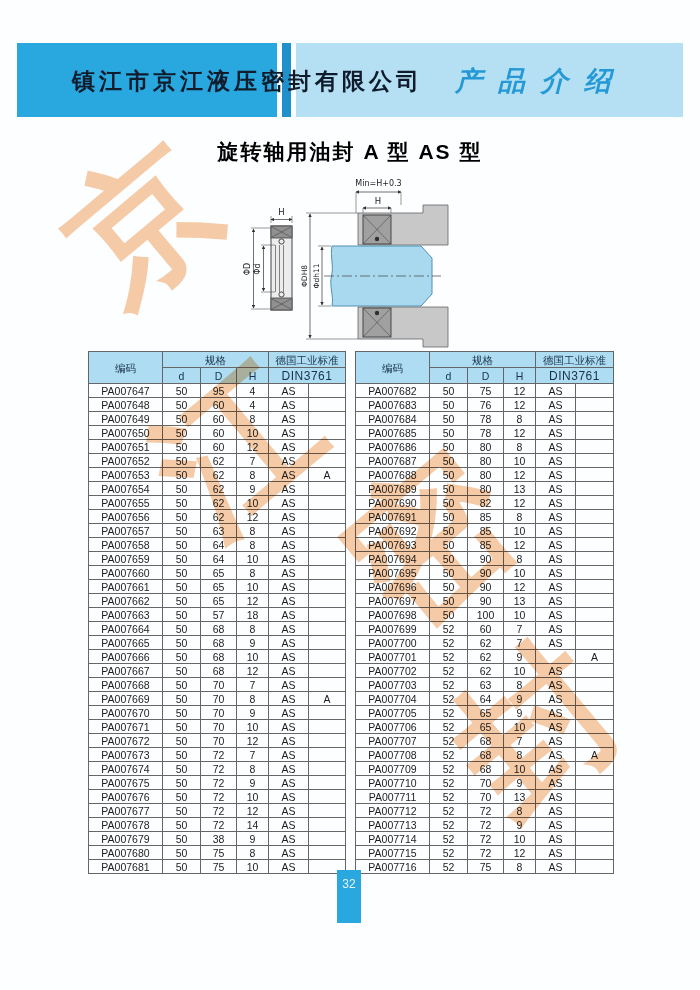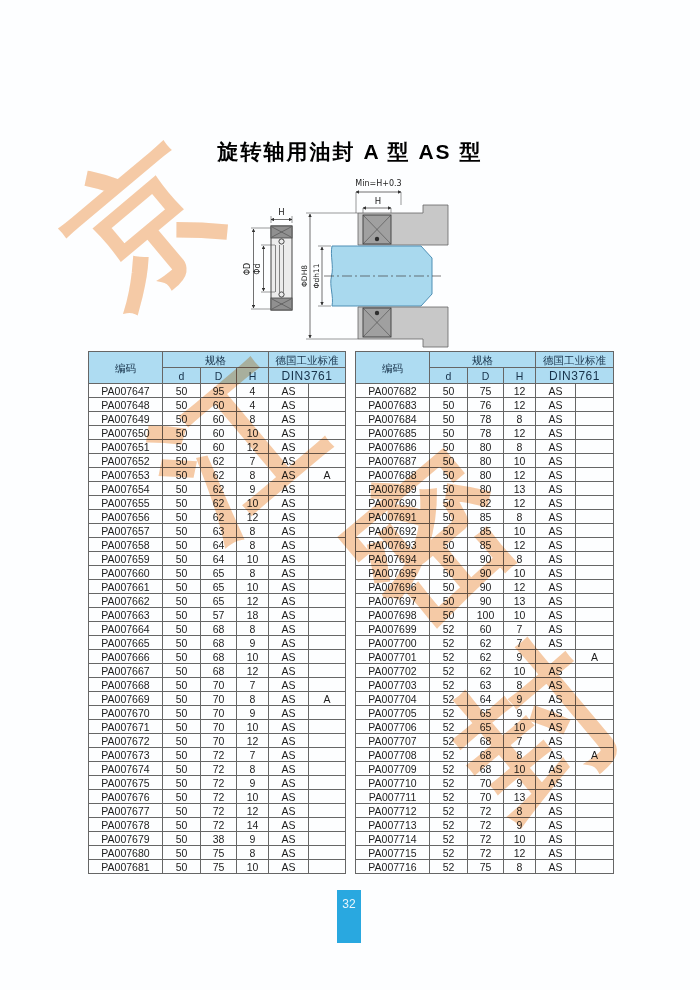--- a/index.html
+++ b/index.html
@@ -43,21 +43,21 @@
     border:1px solid #666;padding:0;height:13px;line-height:12px;
     font-size:10.5px;text-align:center;color:#1c1c1c;font-weight:normal;
     overflow:hidden;white-space:nowrap;
   }
   thead th{background:#aedcf2;height:15px;color:#17324a;}
   thead .cn{font-size:10.5px;}
   thead .din{font-size:12px;letter-spacing:0.5px;}
 
   
   .page-num{
-    position:absolute;left:337px;top:890px;width:24px;height:53px;
+    position:absolute;left:337px;top:870px;width:24px;height:53px;
     background:#29a8e0;color:#e9f6fd;font-size:12px;text-align:center;
     padding-top:7px;box-sizing:border-box;
   }
 
   
   .wm{
     position:absolute;font-weight:bold;line-height:1;z-index:5;
     color:rgba(238,146,68,0.48);transform:rotate(-40deg);
     mix-blend-mode:multiply;pointer-events:none;
     font-family:"DejaVu Sans",sans-serif;
@@ -67,20 +67,27 @@
   .wm3{left:352px;top:462px;font-size:155px;}
   .wm4{left:458px;top:652px;font-size:155px;}
 
   svg text{font-family:"DejaVu Sans",sans-serif;fill:#222;}
 </style>
 </head>
 <body>
 
 <div class="page">
 
+  <div class="header">
+    <div class="hbox-dark"></div>
+    <div class="hstripe"></div>
+    <div class="hbox-light"></div>
+    <span class="company">镇江市京江液压密封有限公司</span>
+    <span class="section">产品介绍</span>
+  </div>
 
   <div class="page-title">旋转轴用油封 A 型  AS 型</div>
 
   <svg class="drawing" width="245" height="175" viewBox="0 0 245 175">
     <defs>
       <marker id="ar" viewBox="0 0 10 10" refX="9" refY="5" markerWidth="5.5" markerHeight="5.5" orient="auto-start-reverse">
         <path d="M0,0L10,5L0,10z" fill="#333"></path>
       </marker>
     </defs>
 

